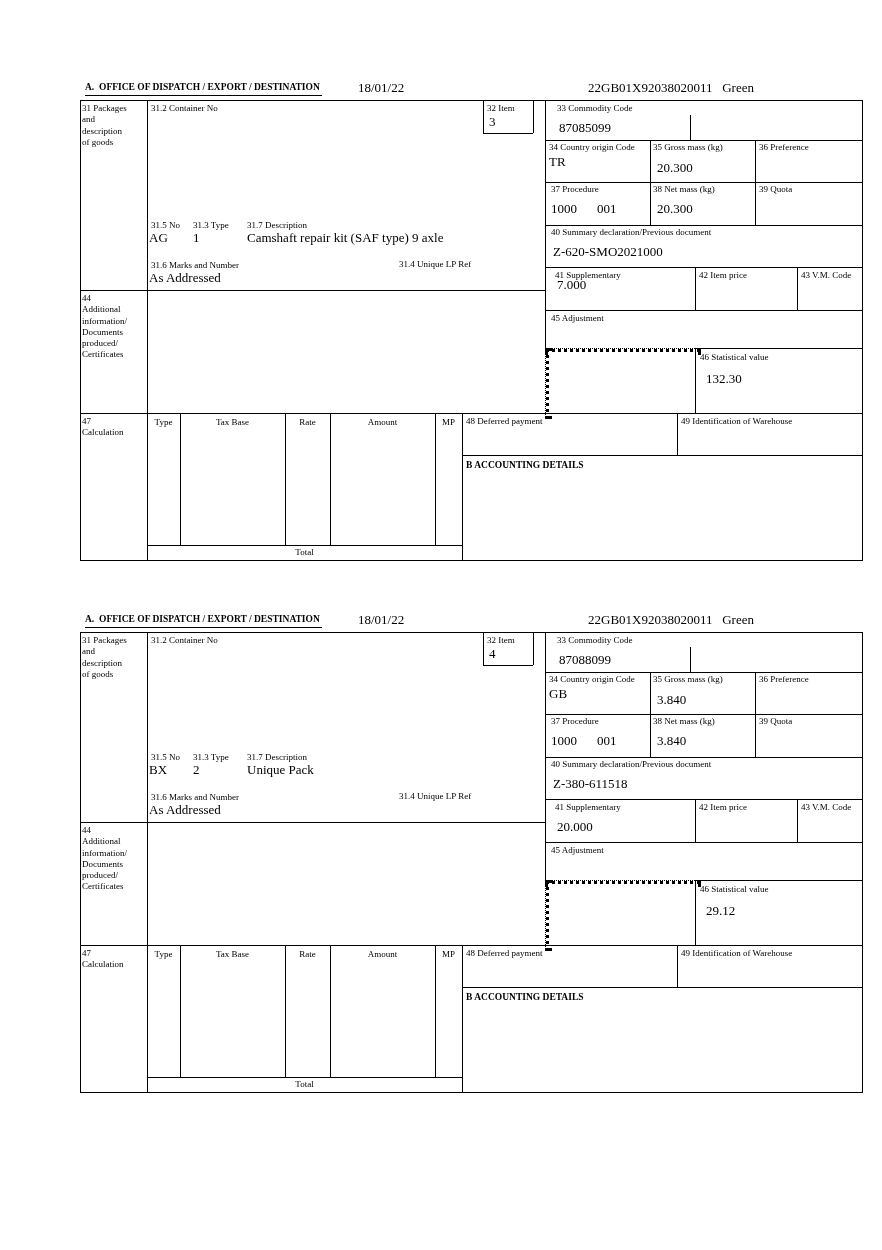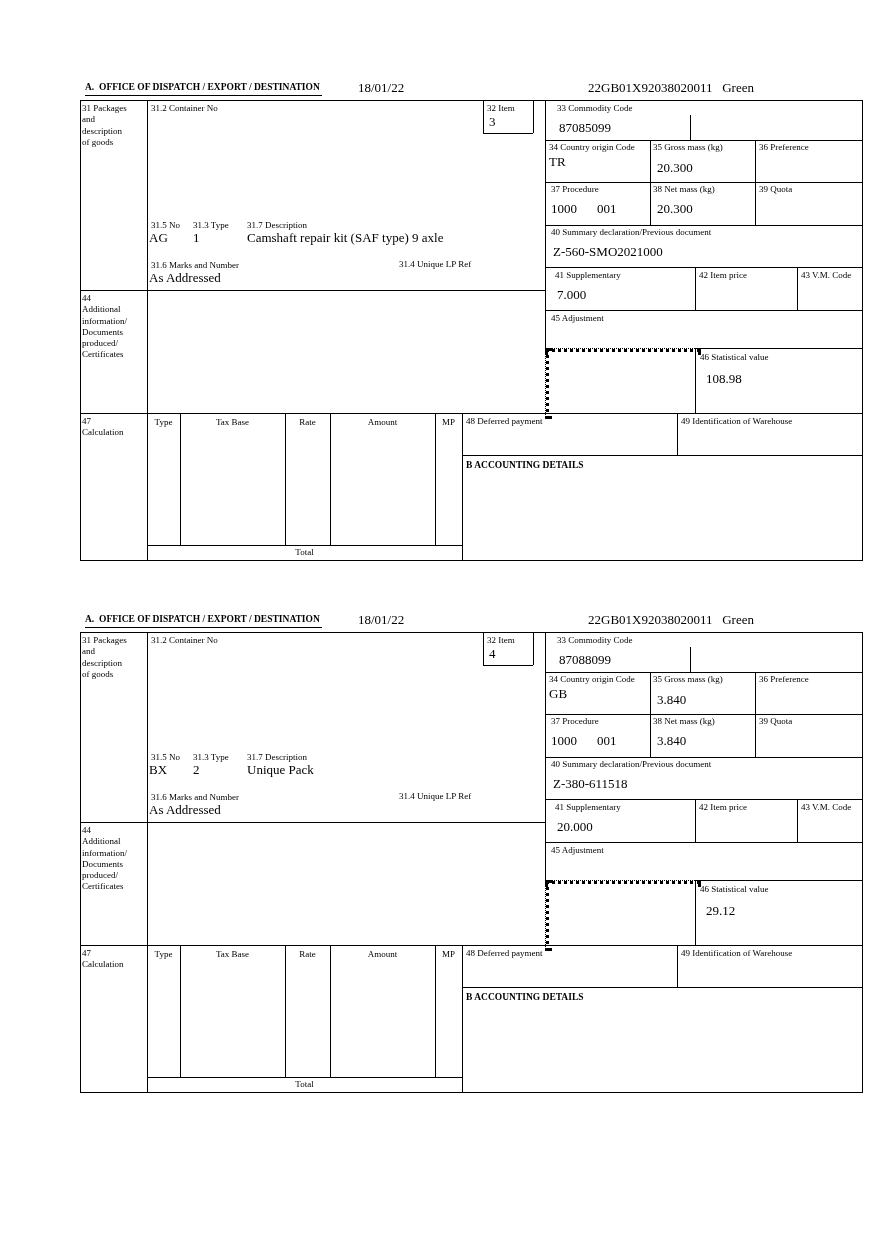--- a/index.html
+++ b/index.html
@@ -89,41 +89,41 @@
   <div class="t lbl" style="left:679px;top:62px">36 Preference</div>
 
   <div class="t lbl" style="left:471px;top:104px">37 Procedure</div>
   <div class="t val" style="left:471px;top:121px">1000</div>
   <div class="t val" style="left:517px;top:121px">001</div>
   <div class="t lbl" style="left:573px;top:104px">38 Net mass (kg)</div>
   <div class="t val" style="left:577px;top:121px">20.300</div>
   <div class="t lbl" style="left:679px;top:104px">39 Quota</div>
 
   <div class="t lbl" style="left:471px;top:147px">40 Summary declaration/Previous document</div>
-  <div class="t val" style="left:473px;top:164px">Z-560-SMO2021000</div>
+  <div class="t val" style="left:473px;top:164px">Z-620-SMO2021000</div>
 
   <div class="t lbl" style="left:71px;top:140px">31.5 No</div>
   <div class="t lbl" style="left:113px;top:140px">31.3 Type</div>
   <div class="t lbl" style="left:167px;top:140px">31.7 Description</div>
   <div class="t val" style="left:69px;top:150px">AG</div>
   <div class="t val" style="left:113px;top:150px">1</div>
   <div class="t val" style="left:167px;top:150px">Camshaft repair kit (SAF type) 9 axle</div>
 
   <div class="t lbl" style="left:71px;top:180px">31.6 Marks and Number</div>
   <div class="t lbl" style="left:319px;top:179px">31.4 Unique LP Ref</div>
   <div class="t val" style="left:69px;top:190px">As Addressed</div>
 
   <div class="t lbl" style="left:475px;top:190px">41 Supplementary</div>
-  <div class="t val" style="left:477px;top:207px">7.000</div>
+  <div class="t val" style="left:477px;top:197px">7.000</div>
   <div class="t lbl" style="left:619px;top:190px">42 Item price</div>
   <div class="t lbl" style="left:721px;top:190px">43 V.M. Code</div>
 
   <div class="t lbl" style="left:471px;top:233px">45 Adjustment</div>
   <div class="t lbl" style="left:620px;top:272px">46 Statistical value</div>
-  <div class="t val" style="left:626px;top:291px">108.98</div>
+  <div class="t val" style="left:626px;top:291px">132.30</div>
 
   <div class="t lbl ctr" style="left:67px;top:337px;width:33px">Type</div>
   <div class="t lbl ctr" style="left:100px;top:337px;width:105px">Tax Base</div>
   <div class="t lbl ctr" style="left:205px;top:337px;width:45px">Rate</div>
   <div class="t lbl ctr" style="left:250px;top:337px;width:105px">Amount</div>
   <div class="t lbl ctr" style="left:355px;top:337px;width:27px">MP</div>
   <div class="t lbl ctr" style="left:67px;top:467px;width:315px">Total</div>
 
   <div class="t lbl" style="left:386px;top:336px">48 Deferred payment</div>
   <div class="t lbl" style="left:601px;top:336px">49 Identification of Warehouse</div>

